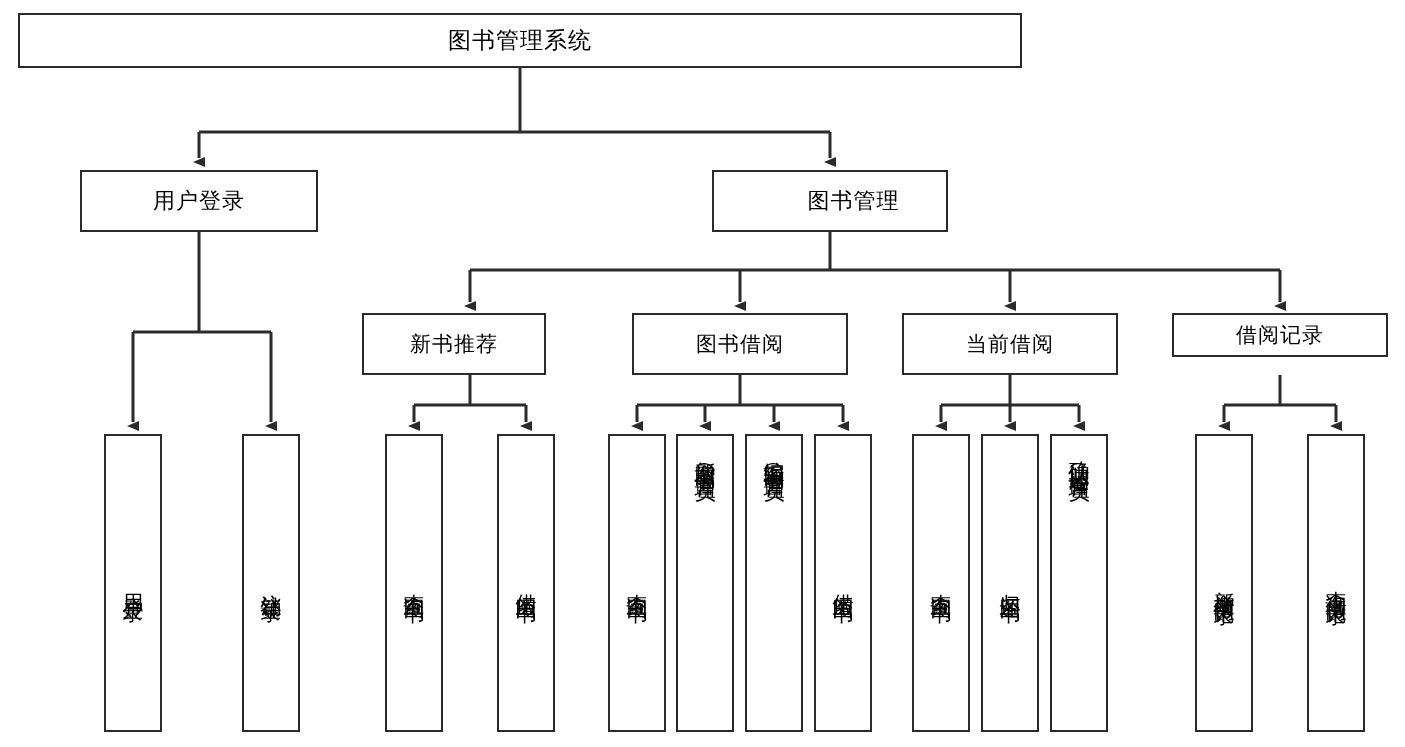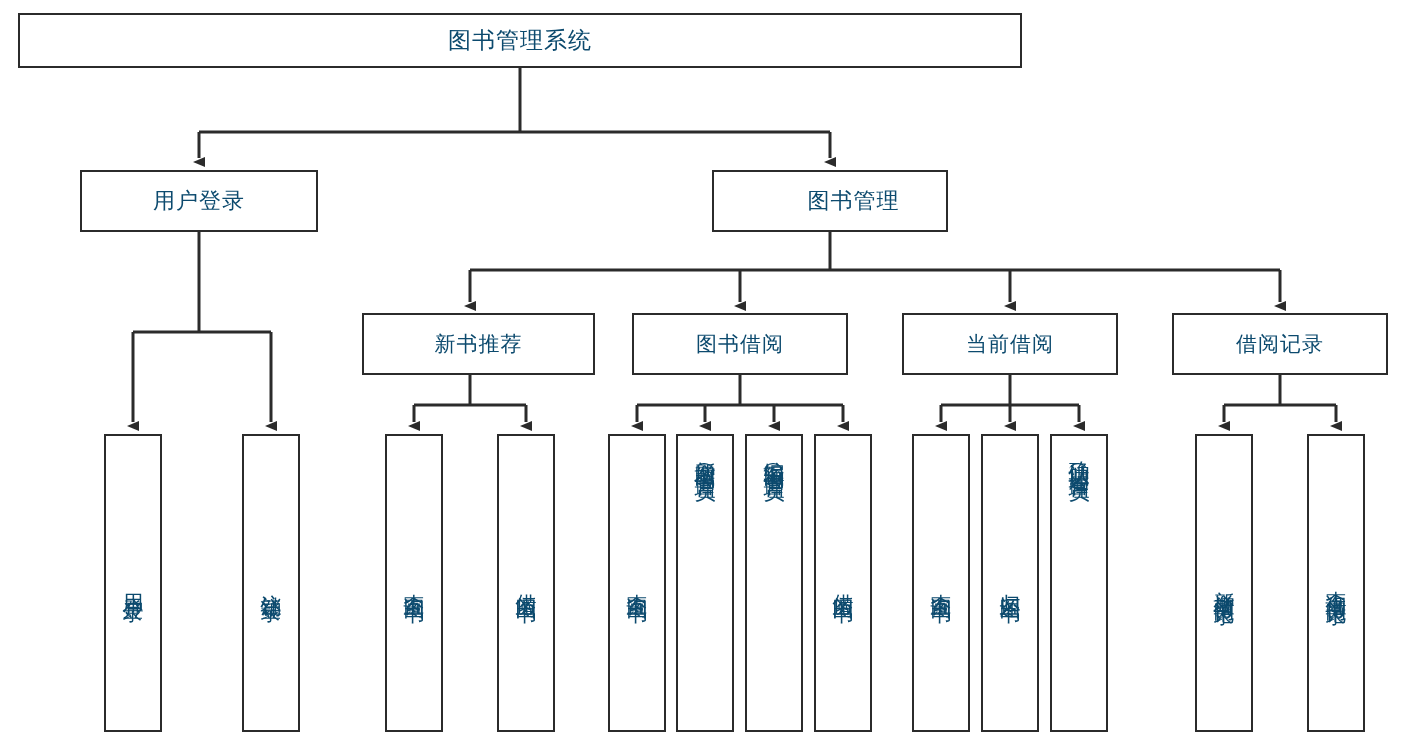--- a/index.html
+++ b/index.html
@@ -19,21 +19,21 @@
     background:#ffffff;
     border:2.5px solid #2b2b2b;
     display:flex;
     align-items:center;
     justify-content:center;
     z-index:2;
   }
   .node .label{
     font-size:22px;
     line-height:1.15;
-    color:#0c4a6e;
+    color:#000000;
     letter-spacing:1px;
     white-space:nowrap;
   }
   .node.root .label{font-size:23px;}
   .node.lvl2 .label{font-size:22px;}
   .node.lvl3 .label{font-size:21px;}
 
   
   .node.leaf{
     align-items:flex-start;
@@ -124,30 +124,30 @@
     <span class="label">图书管理系统</span>
   </div>
 
   <div class="node lvl2" style="left:80px;top:170px;width:238px;height:62px;">
     <span class="label">用户登录</span>
   </div>
   <div class="node lvl2" style="left:712px;top:170px;width:236px;height:62px;padding-left:47px;">
     <span class="label">图书管理</span>
   </div>
 
-  <div class="node lvl3" style="left:362px;top:313px;width:233px;height:62px;">
+  <div class="node lvl3" style="left:362px;top:313px;width:184px;height:62px;">
     <span class="label">新书推荐</span>
   </div>
   <div class="node lvl3" style="left:632px;top:313px;width:216px;height:62px;">
     <span class="label">图书借阅</span>
   </div>
   <div class="node lvl3" style="left:902px;top:313px;width:216px;height:62px;">
     <span class="label">当前借阅</span>
   </div>
-  <div class="node lvl3" style="left:1172px;top:313px;width:216px;height:62px;">
+  <div class="node lvl3" style="left:1172px;top:313px;width:216px;height:44px;">
     <span class="label">借阅记录</span>
   </div>
 
   <div class="node leaf center-v" style="left:104px;top:434px;width:58px;height:298px;">
     <span class="label">用户登录</span>
   </div>
   <div class="node leaf center-v" style="left:242px;top:434px;width:58px;height:298px;">
     <span class="label">注销登录</span>
   </div>
 

